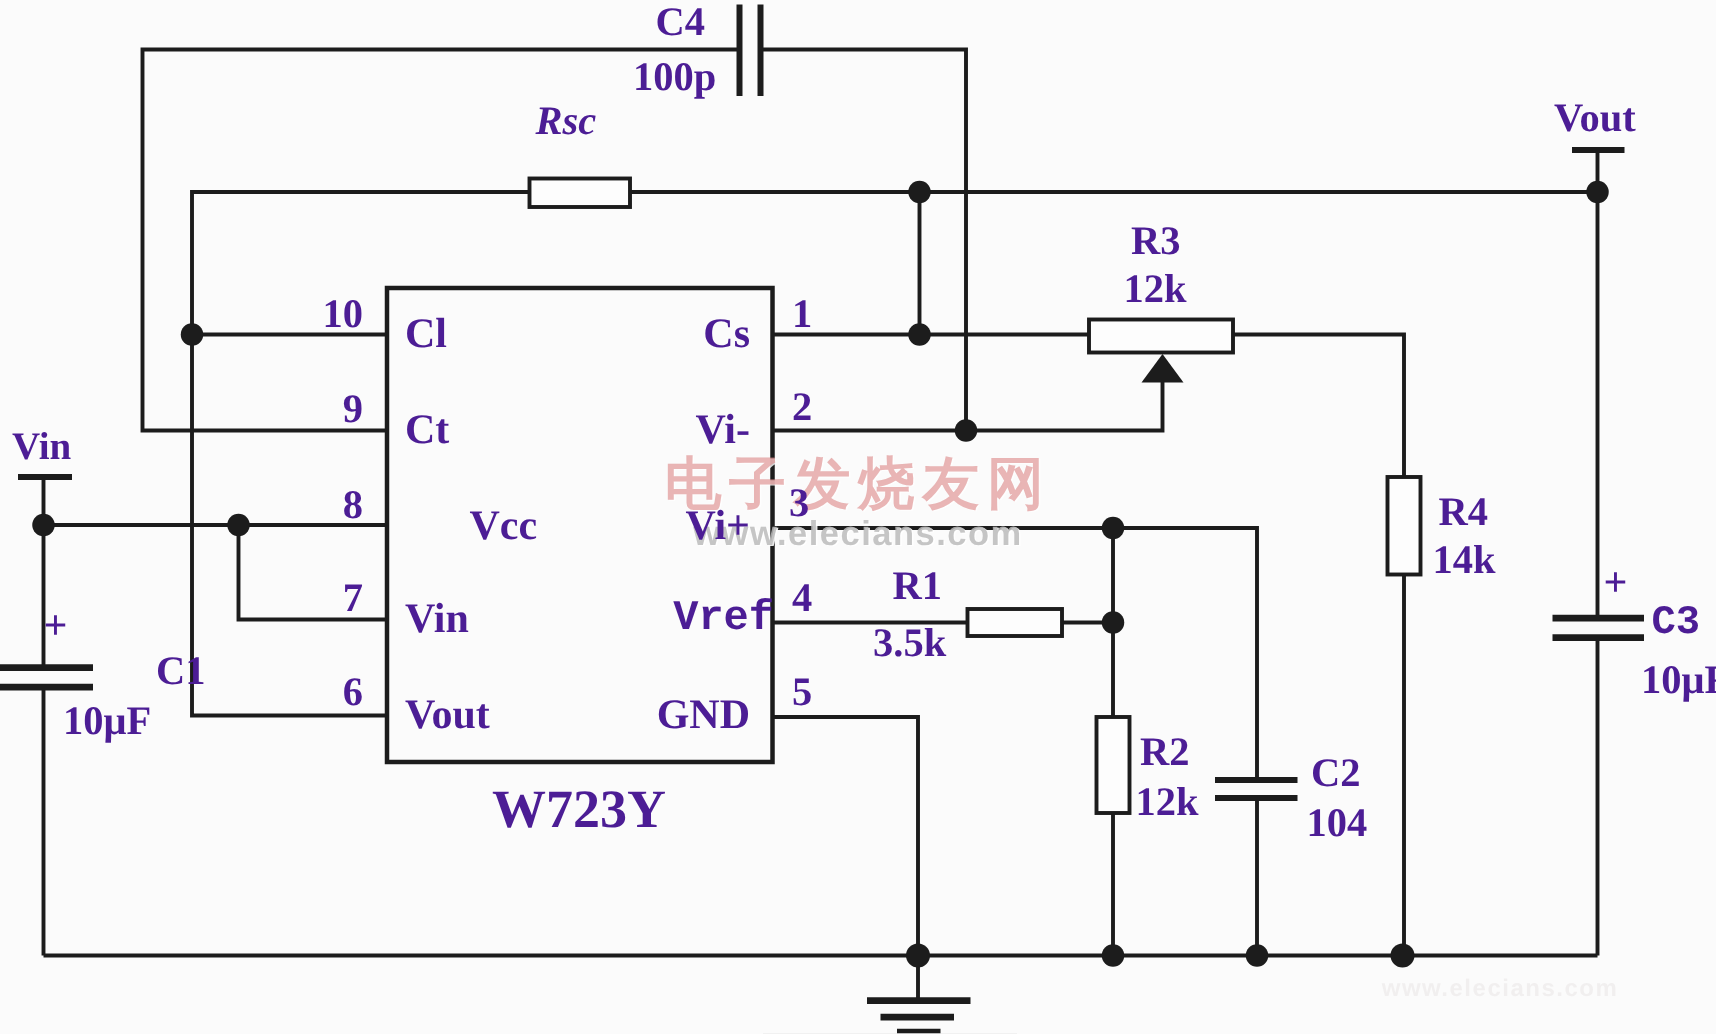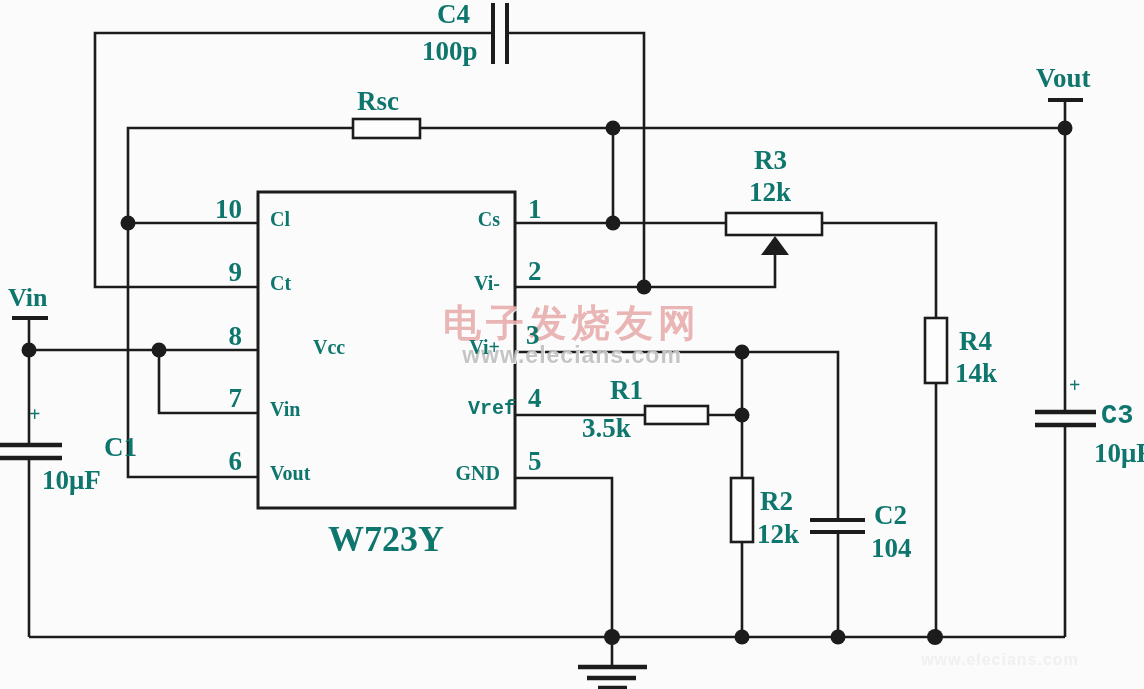--- a/index.html
+++ b/index.html
@@ -3,26 +3,26 @@
 <meta charset="utf-8">
 <style>
   html,body{margin:0;padding:0;background:#e9e9e9;}
   #canvas{
     position:relative;width:1144px;height:689px;background:#fbfbfb;
     overflow:hidden;font-family:"Liberation Serif", serif;
   }
   svg{position:absolute;left:0;top:0;}
   .lbl{
     position:absolute;font-family:"Liberation Serif", serif;font-weight:bold;
-    color:#0f766e;font-size:27px;line-height:1;white-space:nowrap;
+    color:#4c1d95;font-size:27px;line-height:1;white-space:nowrap;
   }
   .r{transform:translateX(-100%);}
   .c{transform:translateX(-50%);}
   .s26{font-size:26px;}
-  .s28{font-size:20px;}
+  .s28{font-size:28px;}
   .s30{font-size:36px;}
   .wm1{
     font-size:38px;letter-spacing:5px;color:rgba(219,136,136,0.62);
     text-shadow:1px 1px 0 rgba(255,255,255,0.8);font-weight:bold;
   }
   .wm2{
     font-family:"Liberation Sans", sans-serif;font-size:23px;font-weight:bold;
     color:rgba(187,187,187,0.85);text-shadow:1px 1px 0 rgba(255,255,255,0.9);
     letter-spacing:1px;
   }
@@ -104,26 +104,26 @@
       <circle cx="935" cy="637" r="8"></circle>
     </g>
   </svg>
 
   <div class="lbl wm1 c" style="left:572px;top:304px;">电子发烧友网</div>
   <div class="lbl wm2 c" style="left:572px;top:344px;">www.elecians.com</div>
   <div class="lbl wm3 c" style="left:1000px;top:652px;">www.elecians.com</div>
 
   <div class="lbl" style="left:437px;top:1px;">C4</div>
   <div class="lbl" style="left:422px;top:38px;">100p</div>
-  <div class="lbl" style="left:357px;top:88px;">Rsc</div>
+  <div class="lbl" style="left:357px;top:67px;font-style:italic;">Rsc</div>
   <div class="lbl" style="left:754px;top:147px;">R3</div>
   <div class="lbl" style="left:749px;top:179px;">12k</div>
   <div class="lbl" style="left:959px;top:328px;">R4</div>
   <div class="lbl" style="left:955px;top:360px;">14k</div>
-  <div class="lbl" style="left:610px;top:377px;">R1</div>
+  <div class="lbl" style="left:595px;top:377px;">R1</div>
   <div class="lbl" style="left:582px;top:415px;">3.5k</div>
   <div class="lbl" style="left:760px;top:488px;">R2</div>
   <div class="lbl" style="left:757px;top:521px;">12k</div>
   <div class="lbl" style="left:874px;top:502px;">C2</div>
   <div class="lbl" style="left:871px;top:535px;">104</div>
   <div class="lbl" style="left:69px;top:434px;margin-left:35px;">C1</div>
   <div class="lbl" style="left:42px;top:467px;">10μF</div>
   <div class="lbl" style="left:1101px;top:403px;font-family:Liberation Mono, monospace;">C3</div>
   <div class="lbl" style="left:1094px;top:440px;">10μF</div>
 

